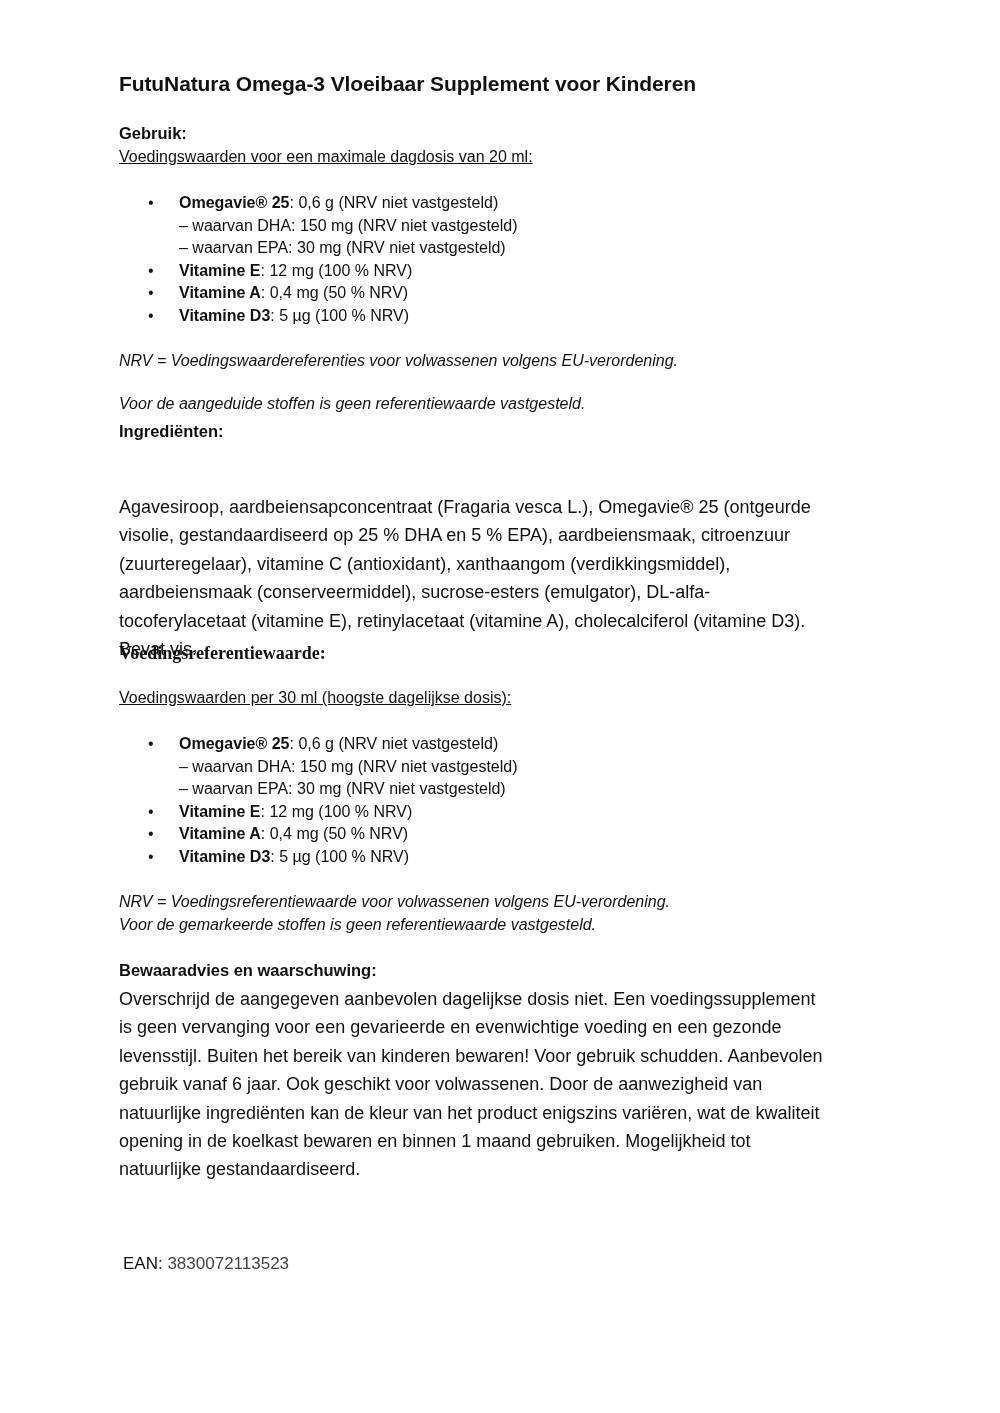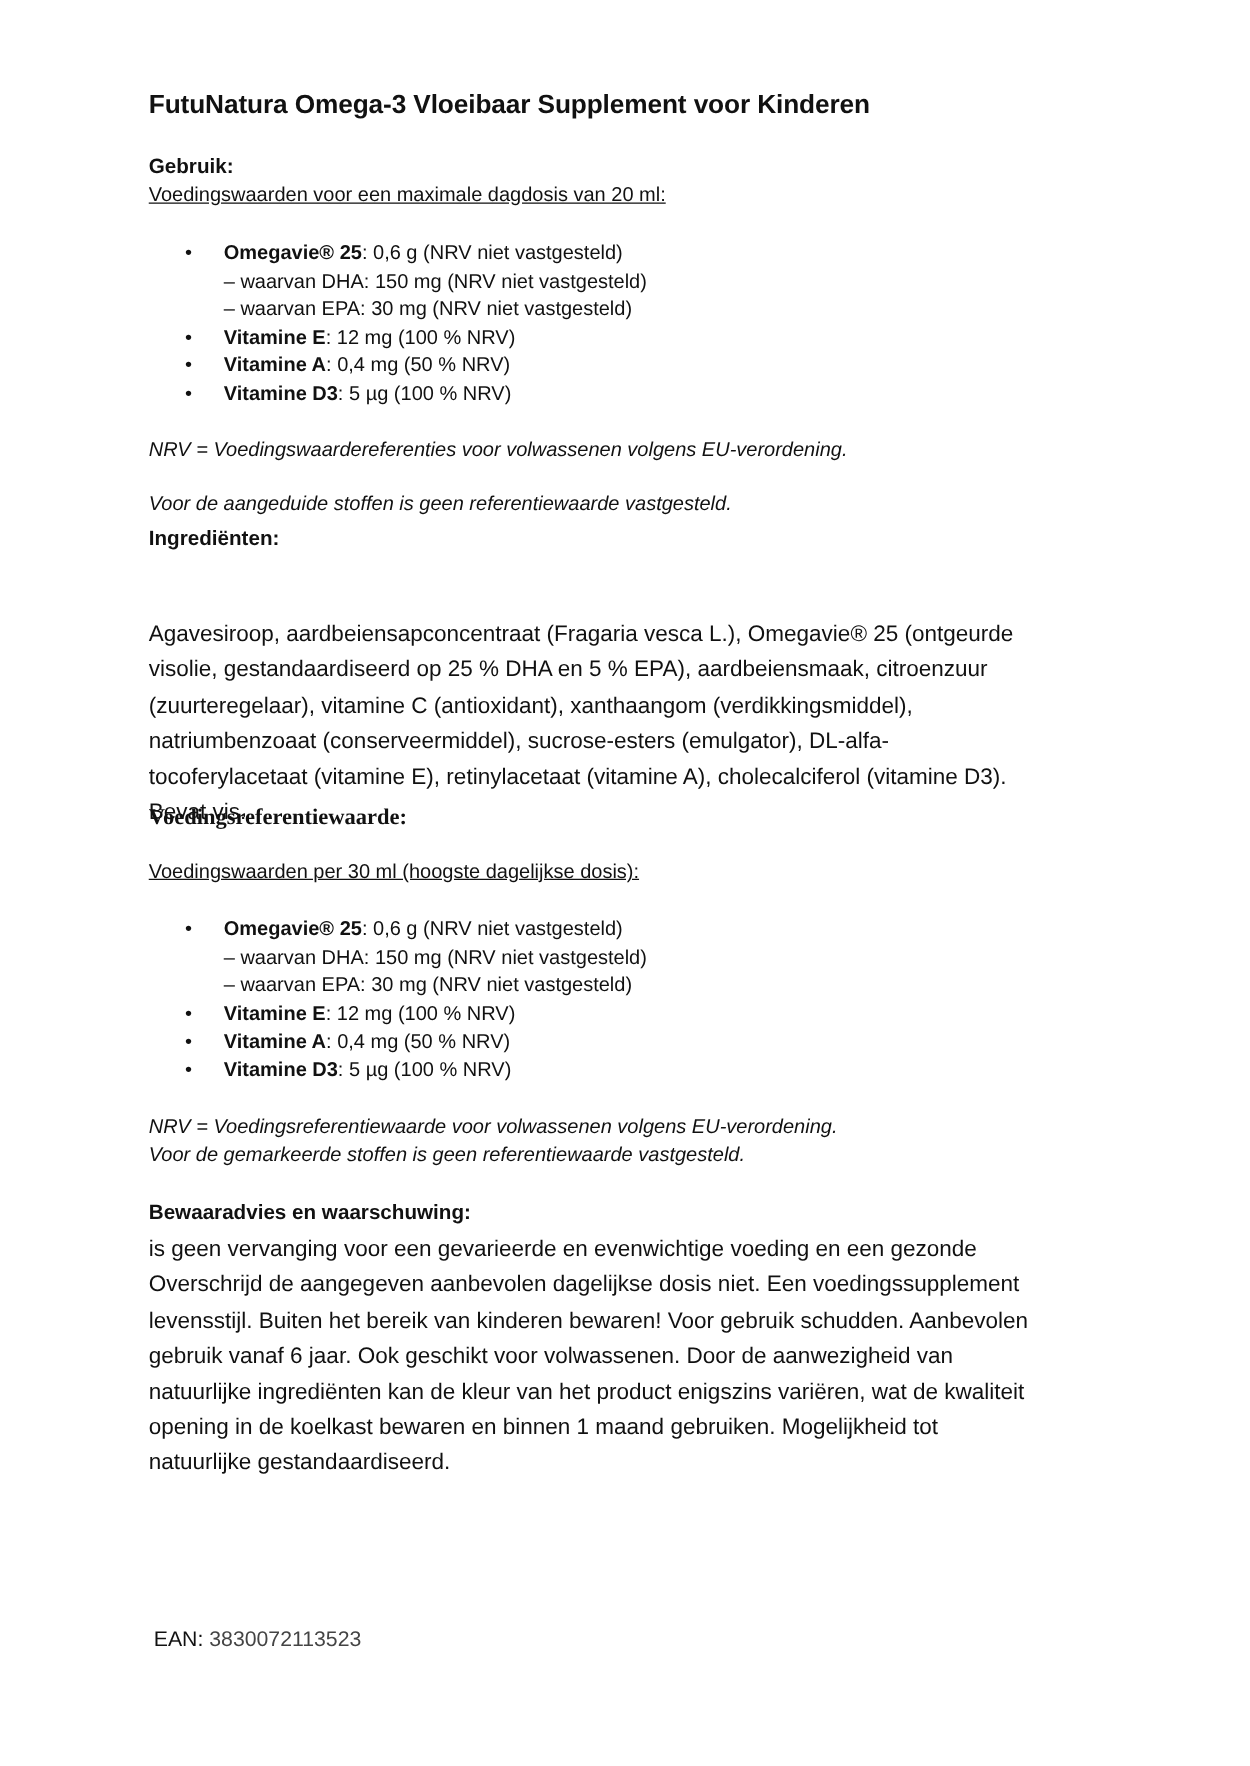--- a/index.html
+++ b/index.html
@@ -42,21 +42,21 @@
   </div>
 
   <div class="abs note" style="top:350px;">NRV = Voedingswaardereferenties voor volwassenen volgens EU-verordening.</div>
   <div class="abs note" style="top:393px;">Voor de aangeduide stoffen is geen referentiewaarde vastgesteld.</div>
 
   <div class="abs h-small" style="top:422px;">Ingrediënten:</div>
   <div class="abs body-large" style="top:445px; width:790px;">
     <div style="white-space:nowrap;margin-top:48px;">Agavesiroop, aardbeiensapconcentraat (Fragaria vesca L.), Omegavie® 25 (ontgeurde</div>
     <div style="white-space:nowrap;">visolie, gestandaardiseerd op 25 % DHA en 5 % EPA), aardbeiensmaak, citroenzuur</div>
     <div style="white-space:nowrap;">(zuurteregelaar), vitamine C (antioxidant), xanthaangom (verdikkingsmiddel),</div>
-    <div style="white-space:nowrap;">natriumbenzoaat (conserveermiddel), sucrose-esters (emulgator), DL-alfa-</div>
+    <div style="white-space:nowrap;">aardbeiensmaak (conserveermiddel), sucrose-esters (emulgator), DL-alfa-</div>
     <div style="white-space:nowrap;">tocoferylacetaat (vitamine E), retinylacetaat (vitamine A), cholecalciferol (vitamine D3).</div>
     <div style="white-space:nowrap;">Bevat vis.</div>
   </div>
 
   <div class="abs serif-h" style="top:643px;">Voedingsreferentiewaarde:</div>
   <div class="abs line-small" style="top:687px;">Voedingswaarden per 30 ml (hoogste dagelijkse dosis):</div>
 
   <div class="abs" style="top:733px; width:780px;">
     <ul class="nut" id="reference-list">
         <li><span class="bullet">•</span><strong>Omegavie® 25</strong><span>: 0,6 g (NRV niet vastgesteld)</span></li>
@@ -66,26 +66,26 @@
         <li><span class="bullet">•</span><strong>Vitamine A</strong><span>: 0,4 mg (50 % NRV)</span></li>
         <li><span class="bullet">•</span><strong>Vitamine D3</strong><span>: 5 µg (100 % NRV)</span></li>
       </ul>
   </div>
 
   <div class="abs note" style="top:891px;">NRV = Voedingsreferentiewaarde voor volwassenen volgens EU-verordening.</div>
   <div class="abs note" style="top:914px;">Voor de gemarkeerde stoffen is geen referentiewaarde vastgesteld.</div>
 
   <div class="abs h-small" style="top:961px;">Bewaaradvies en waarschuwing:</div>
   <div class="abs body-large" style="top:985px; width:790px;">
+    <div style="white-space:nowrap;">Overschrijd de aangegeven aanbevolen dagelijkse dosis niet. Een voedingssupplement</div>
     <div style="white-space:nowrap;">is geen vervanging voor een gevarieerde en evenwichtige voeding en een gezonde</div>
-    <div style="white-space:nowrap;">Overschrijd de aangegeven aanbevolen dagelijkse dosis niet. Een voedingssupplement</div>
     <div style="white-space:nowrap;">levensstijl. Buiten het bereik van kinderen bewaren! Voor gebruik schudden. Aanbevolen</div>
     <div style="white-space:nowrap;">gebruik vanaf 6 jaar. Ook geschikt voor volwassenen. Door de aanwezigheid van</div>
     <div style="white-space:nowrap;">natuurlijke ingrediënten kan de kleur van het product enigszins variëren, wat de kwaliteit</div>
     <div style="white-space:nowrap;">opening in de koelkast bewaren en binnen 1 maand gebruiken. Mogelijkheid tot</div>
     <div style="white-space:nowrap;">natuurlijke gestandaardiseerd.</div>
   </div>
 
-  <div class="abs" style="top:1254px; left:4px; font-size:17px; white-space:nowrap;margin-top:48px;">
+  <div class="abs" style="top:1254px; left:4px; font-size:17px; white-space:nowrap;">
     <span class="ean-label">EAN: </span><span class="ean-value">3830072113523</span>
   </div>
 
 </div>
 
 </body></html>

